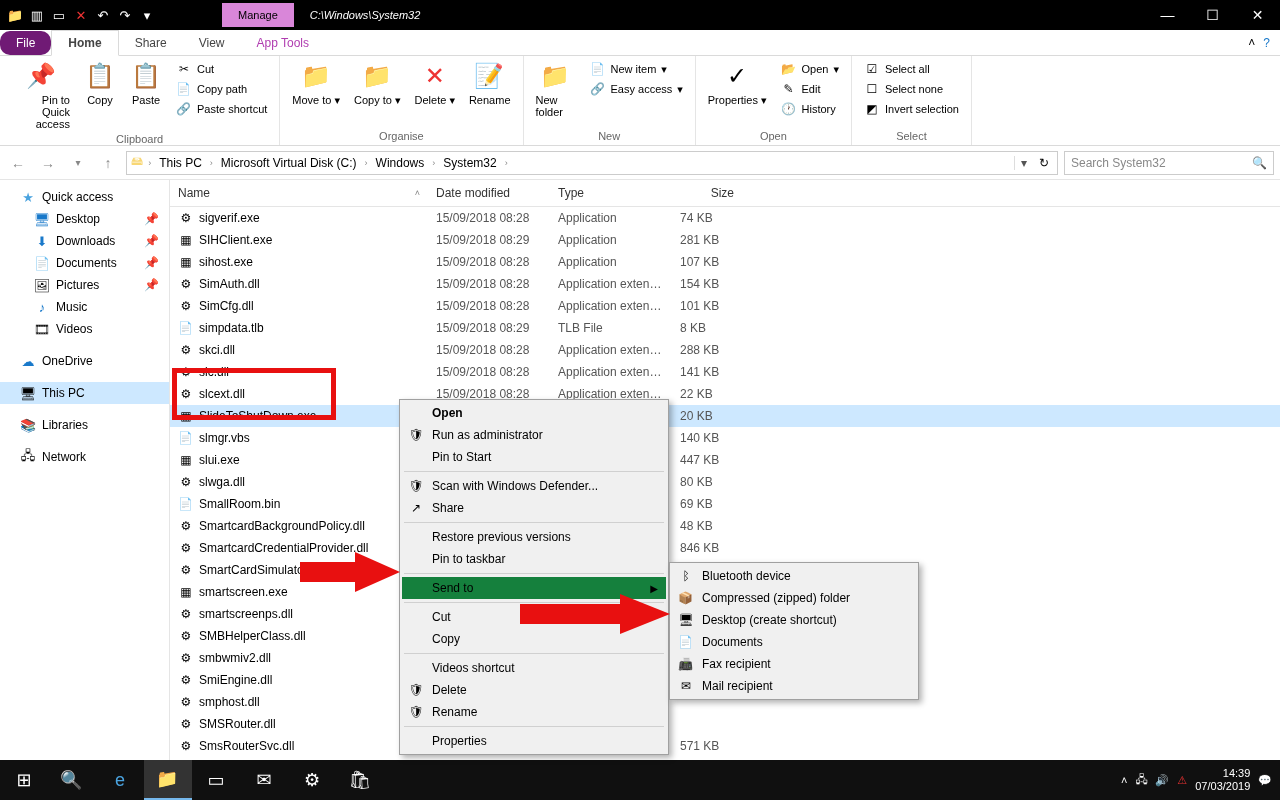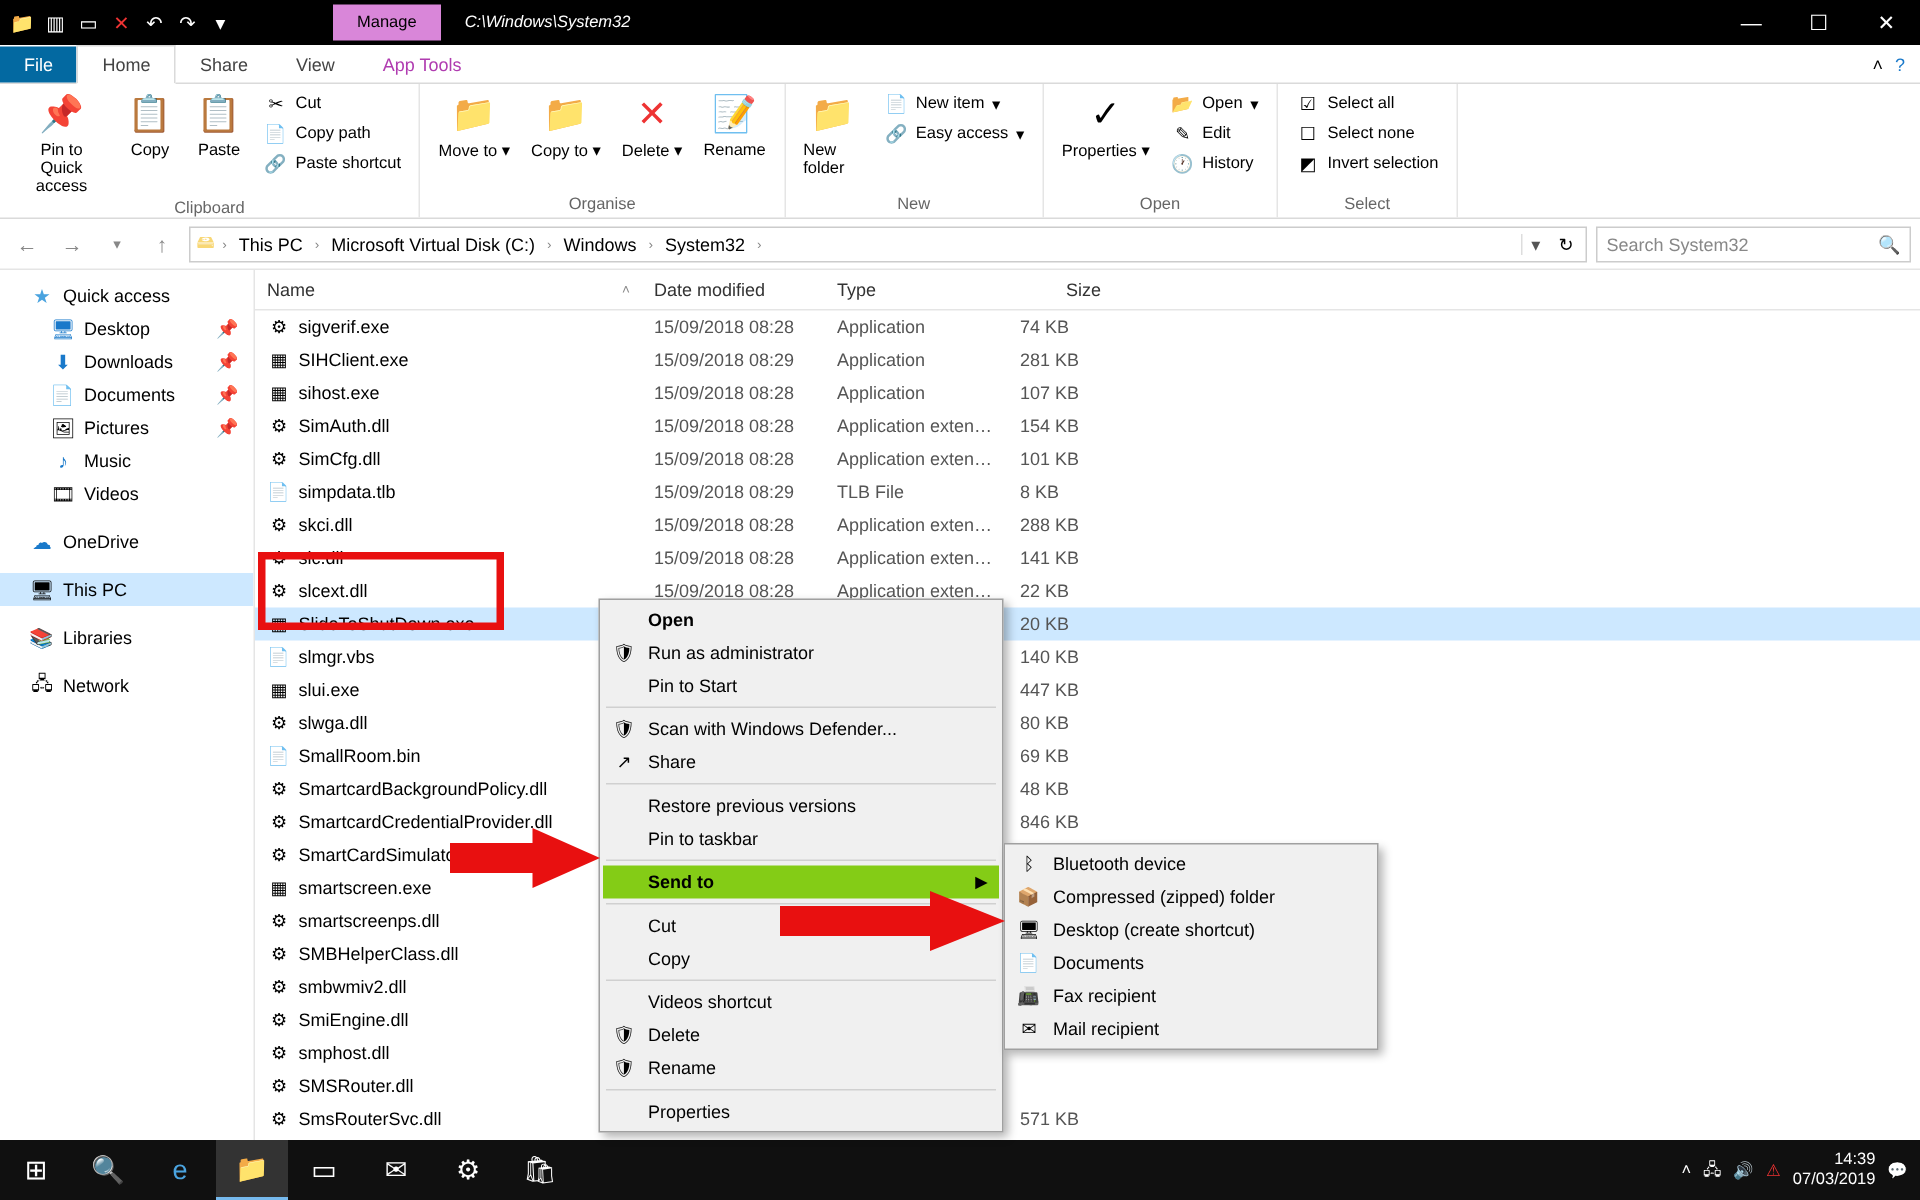--- a/index.html
+++ b/index.html
@@ -10,22 +10,22 @@
 .titlebar .qat { display: flex; gap: 4px; padding: 0 6px; align-items: center; }
 .titlebar .qat span { width: 18px; height: 18px; display: inline-flex; align-items: center; justify-content: center; font-size: 13px; }
 .titlebar .manage { background: #d986d9; color: #000; padding: 6px 16px; margin-left: 60px; }
 .titlebar .path { margin-left: 16px; font-style: italic; }
 .titlebar .wincontrols { margin-left: auto; display: flex; }
 .titlebar .wincontrols div { width: 45px; height: 30px; display: flex; align-items: center; justify-content: center; font-size: 14px; }
 
 
 .tabs { height: 26px; display: flex; align-items: flex-end; border-bottom: 1px solid #dadada; }
 .tab { padding: 5px 16px; font-size: 12px; color: #444; }
-.tab.file { background: #0369a1; color: #fff; }
-.tab.active { border: 1px solid #dadada; border-bottom: 1px solid #fff; background: #fff; position: relative; top: 1px; }
+.tab.file { background: #701a75; color: #fff; border-radius: 10px; }
+.tab.active { border: 1px solid #dadada; border-bottom: 1px solid #fff; background: #fff; position: relative; top: 1px; font-weight: bold; }
 .tab.purple { color: #b03cb0; }
 .tabs .help { margin-left: auto; padding: 5px 10px; display: flex; gap: 8px; }
 
 
 .ribbon { height: 90px; background: #fff; border-bottom: 1px solid #dadada; display: flex; font-size: 11px; }
 .rgroup { border-right: 1px solid #e5e5e5; padding: 2px 6px; display: flex; flex-direction: column; }
 .rgroup .buttons { flex: 1; display: flex; align-items: flex-start; gap: 2px; }
 .rgroup .glabel { text-align: center; color: #666; font-size: 11px; padding: 1px 0; }
 .bigbtn { display: flex; flex-direction: column; align-items: center; padding: 2px 6px; gap: 2px; min-width: 44px; }
 .bigbtn .ico { width: 32px; height: 32px; display: flex; align-items: center; justify-content: center; font-size: 24px; }
@@ -76,21 +76,21 @@
 
 .taskbar { position: absolute; bottom: 0; left: 0; right: 0; height: 40px; background: #101010; display: flex; align-items: center; color: #fff; }
 .taskbar .tbtn { width: 48px; height: 40px; display: flex; align-items: center; justify-content: center; font-size: 18px; }
 .taskbar .tbtn.active { background: #333; border-bottom: 2px solid #76b9ed; }
 .taskbar .tray { margin-left: auto; display: flex; align-items: center; gap: 8px; padding: 0 8px; font-size: 11px; }
 .taskbar .clock { text-align: right; line-height: 1.2; }
 
 
 .ctxmenu { position: absolute; background: #f0f0f0; border: 1px solid #a0a0a0; box-shadow: 3px 3px 6px rgba(0,0,0,.3); font-size: 12px; padding: 2px; }
 .ctxmenu .mi { display: flex; align-items: center; padding: 4px 30px 4px 30px; position: relative; white-space: nowrap; }
-.ctxmenu .mi.hov { background: #84cc16; font-weight: bold; }
+.ctxmenu .mi.hov { background: #15803d; }
 .ctxmenu .mi .mico { position: absolute; left: 6px; width: 16px; text-align: center; }
 .ctxmenu .mi .arr { position: absolute; right: 8px; font-size: 10px; }
 .ctxmenu .sep { height: 1px; background: #d0d0d0; margin: 3px 2px; }
 
 
 .redbox { position: absolute; border: 5px solid #e81010; pointer-events: none; }
 .redarrow { position: absolute; pointer-events: none; }
 
 .folder-ico { color: #f8d775; }
 </style>
@@ -126,21 +126,21 @@
     <span>˄</span>
     <span style="color:#1979ca">?</span>
   </div>
 </div>
 
 <div class="ribbon">
   <div class="rgroup">
     <div class="buttons">
       <div class="bigbtn">
           <div class="ico" style="color:#777">📌</div>
-          <div style="max-width:58px;text-align:center">Pin to Quick access</div>
+          <div style="max-width:58px;text-align:right">Pin to Quick access</div>
         </div>
       <div class="bigbtn">
           <div class="ico">📋</div>
           <div>Copy</div>
         </div>
       <div class="bigbtn">
           <div class="ico">📋</div>
           <div>Paste</div>
         </div>
       <div class="smallcol">

